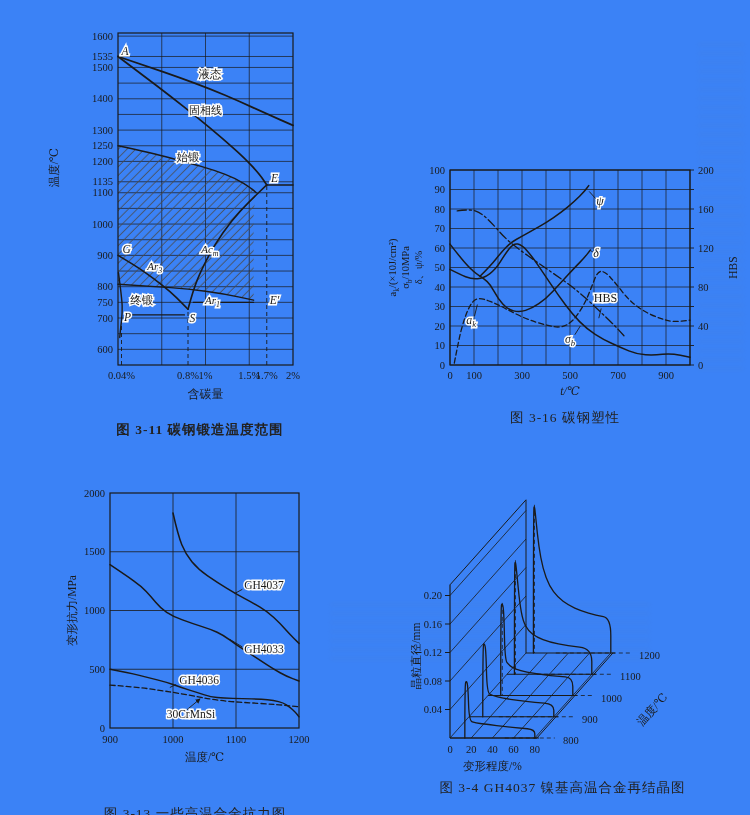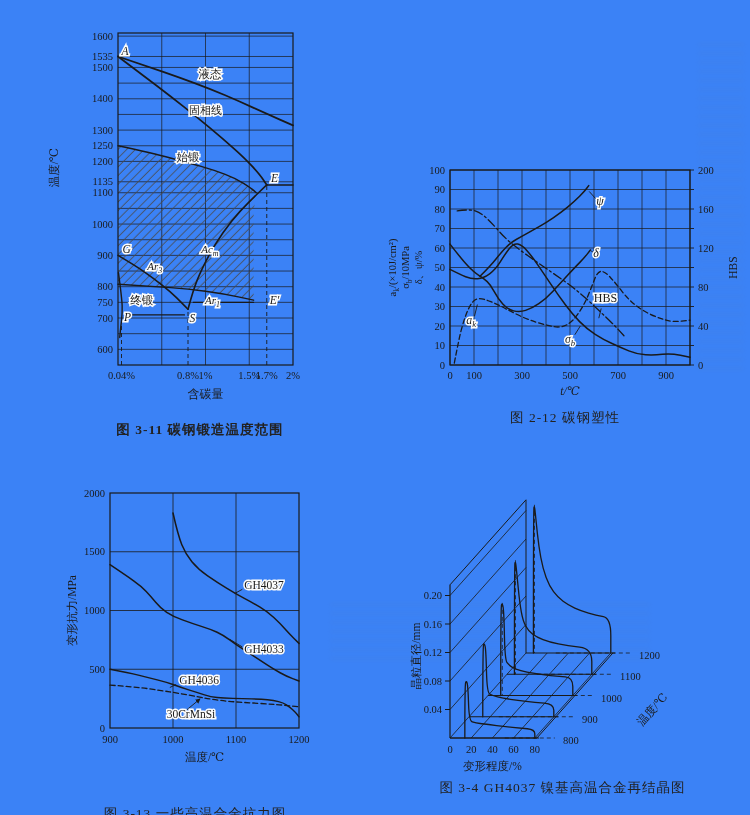--- a/index.html
+++ b/index.html
@@ -268,16 +268,16 @@
         <text x="601.04" y="701.5" font-size="10.5" text-anchor="start"><tspan>1000</tspan></text>
         <text x="620.04" y="680.25" font-size="10.5" text-anchor="start"><tspan>1100</tspan></text>
         <text x="639.04" y="659" font-size="10.5" text-anchor="start"><tspan>1200</tspan></text>
         <text x="420" y="656.0625" font-size="11.5" text-anchor="middle" transform="rotate(-90 420 656.0625)"><tspan>晶粒直径/mm</tspan></text>
         <text x="492.4" y="770" font-size="11.5" text-anchor="middle"><tspan>变形程度/%</tspan></text>
         <text x="655" y="712" font-size="11.5" text-anchor="middle" transform="rotate(-48 655 712)"><tspan>温度/℃</tspan></text>
       </g>
   </svg>
 
   <div class="caption" style="left:40px;top:421px;width:320px;font-weight:bold;">图 3-11  碳钢锻造温度范围</div>
-  <div class="caption" style="left:400px;top:409px;width:330px;">图 2-12  碳钢塑性</div>
+  <div class="caption" style="left:400px;top:409px;width:330px;">图 3-16  碳钢塑性</div>
   <div class="caption" style="left:35px;top:805px;width:320px;">图 3-13  一些高温合金抗力图</div>
   <div class="caption" style="left:390px;top:779px;width:345px;">图 3-4  GH4037 镍基高温合金再结晶图</div>
 </div>
 
 </body></html>

